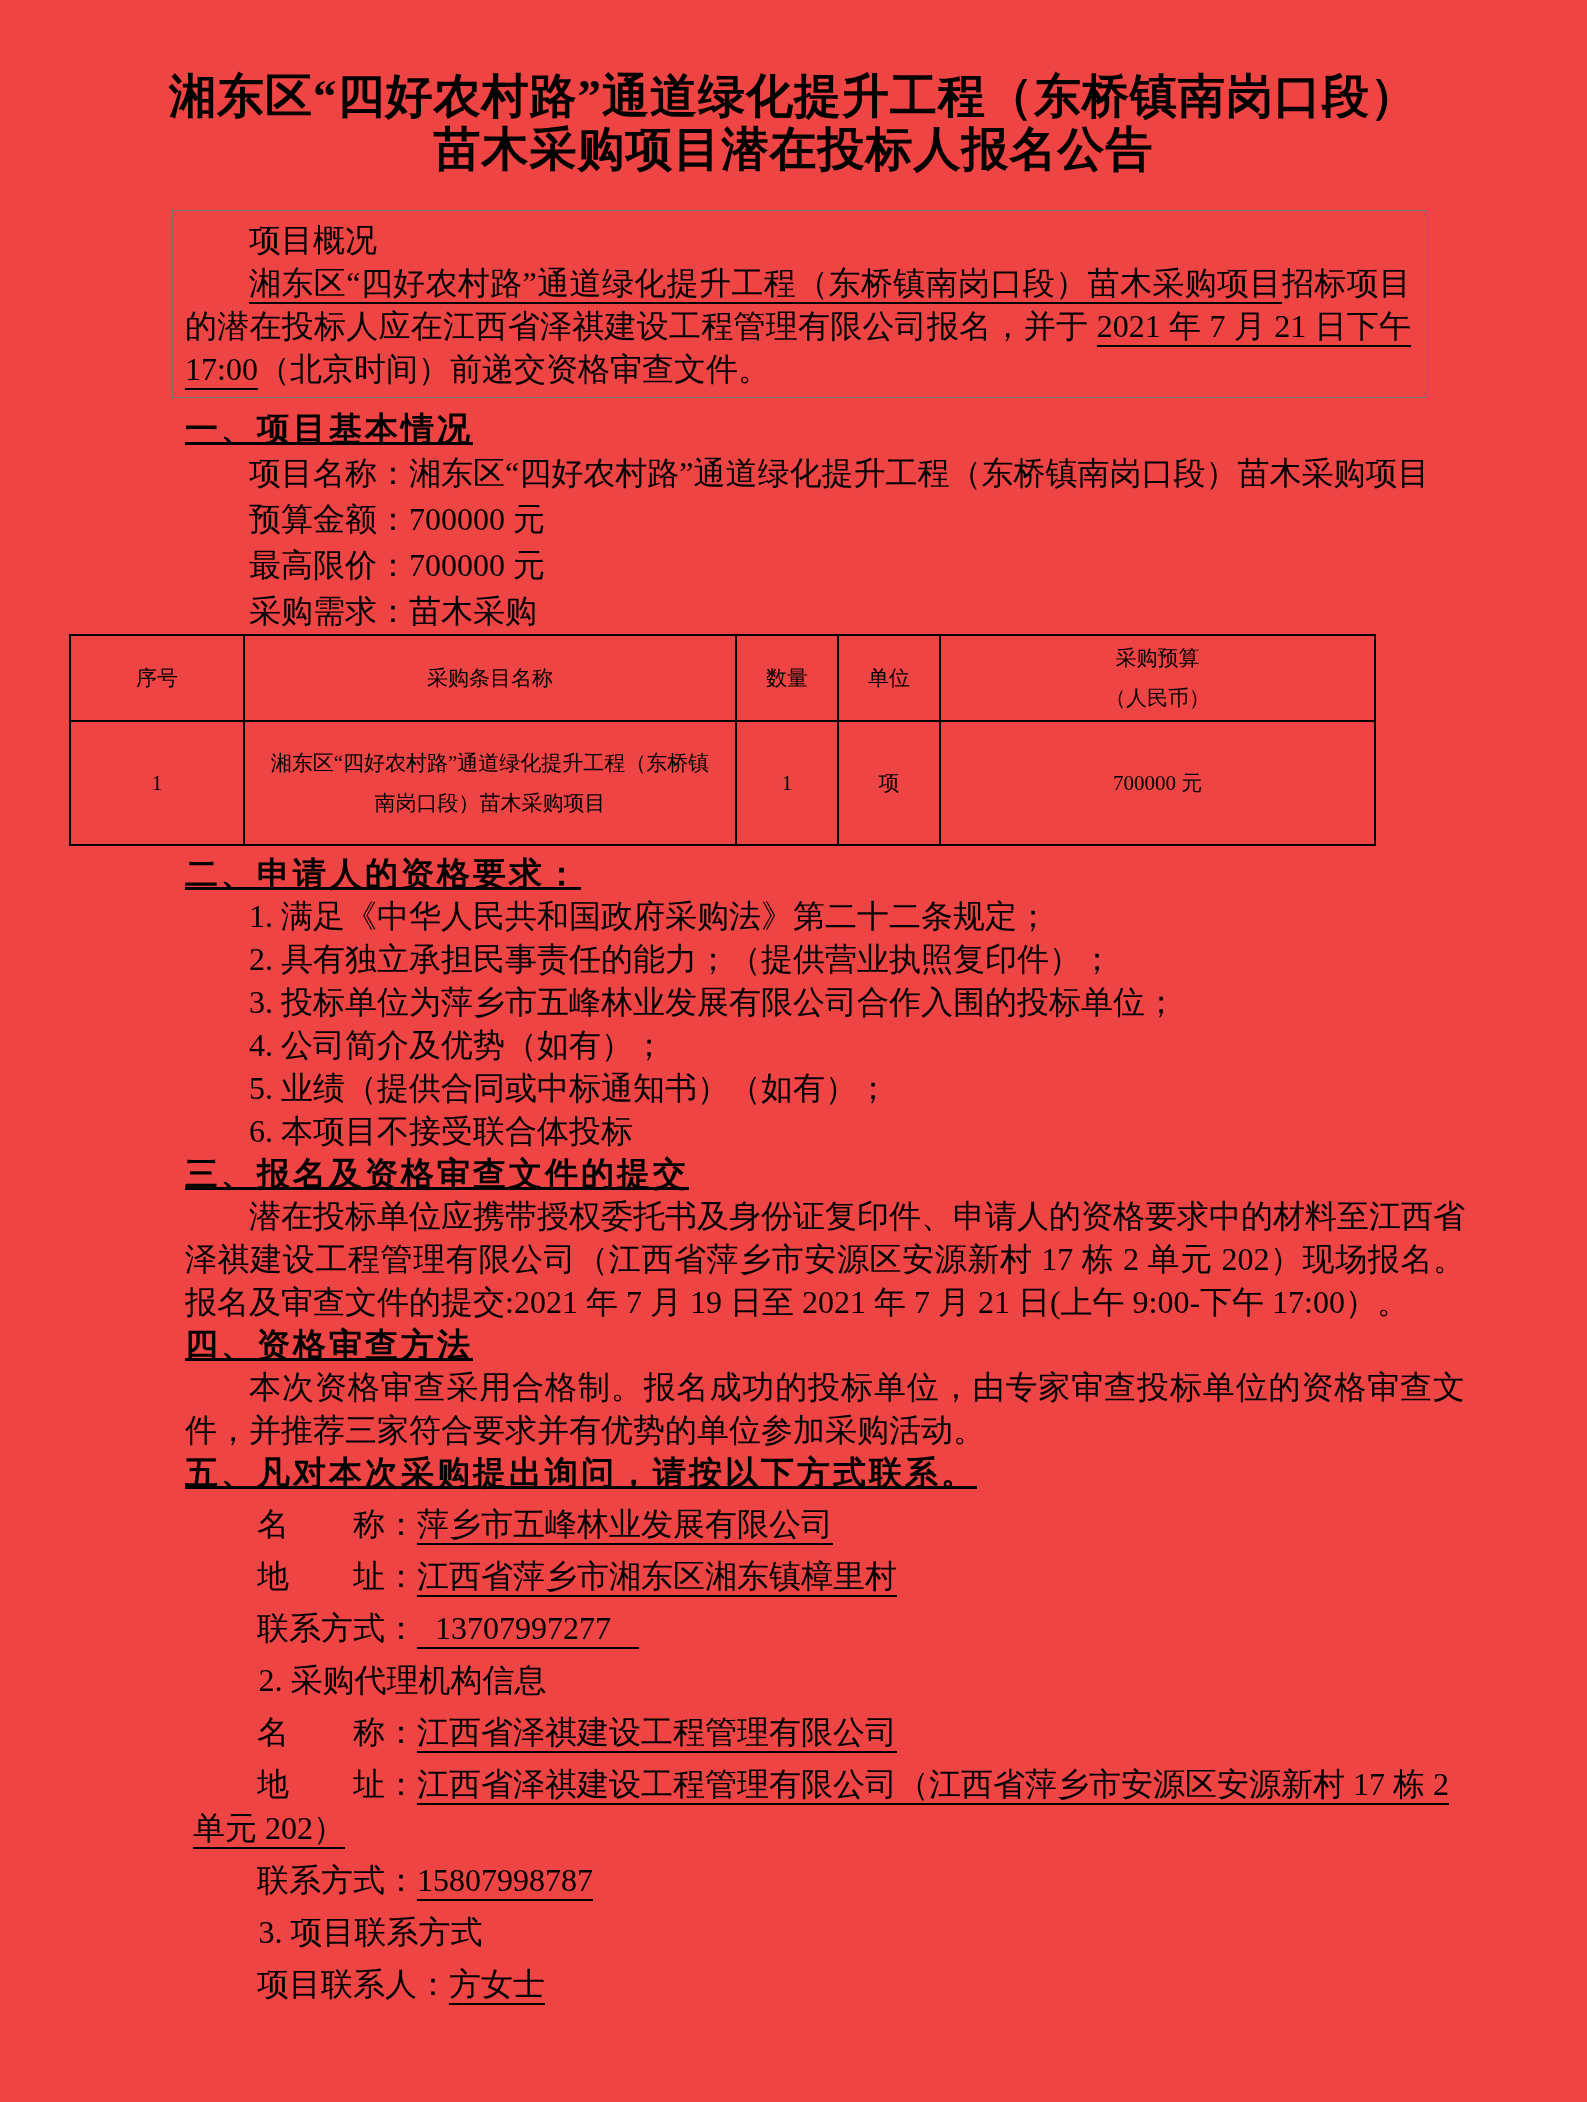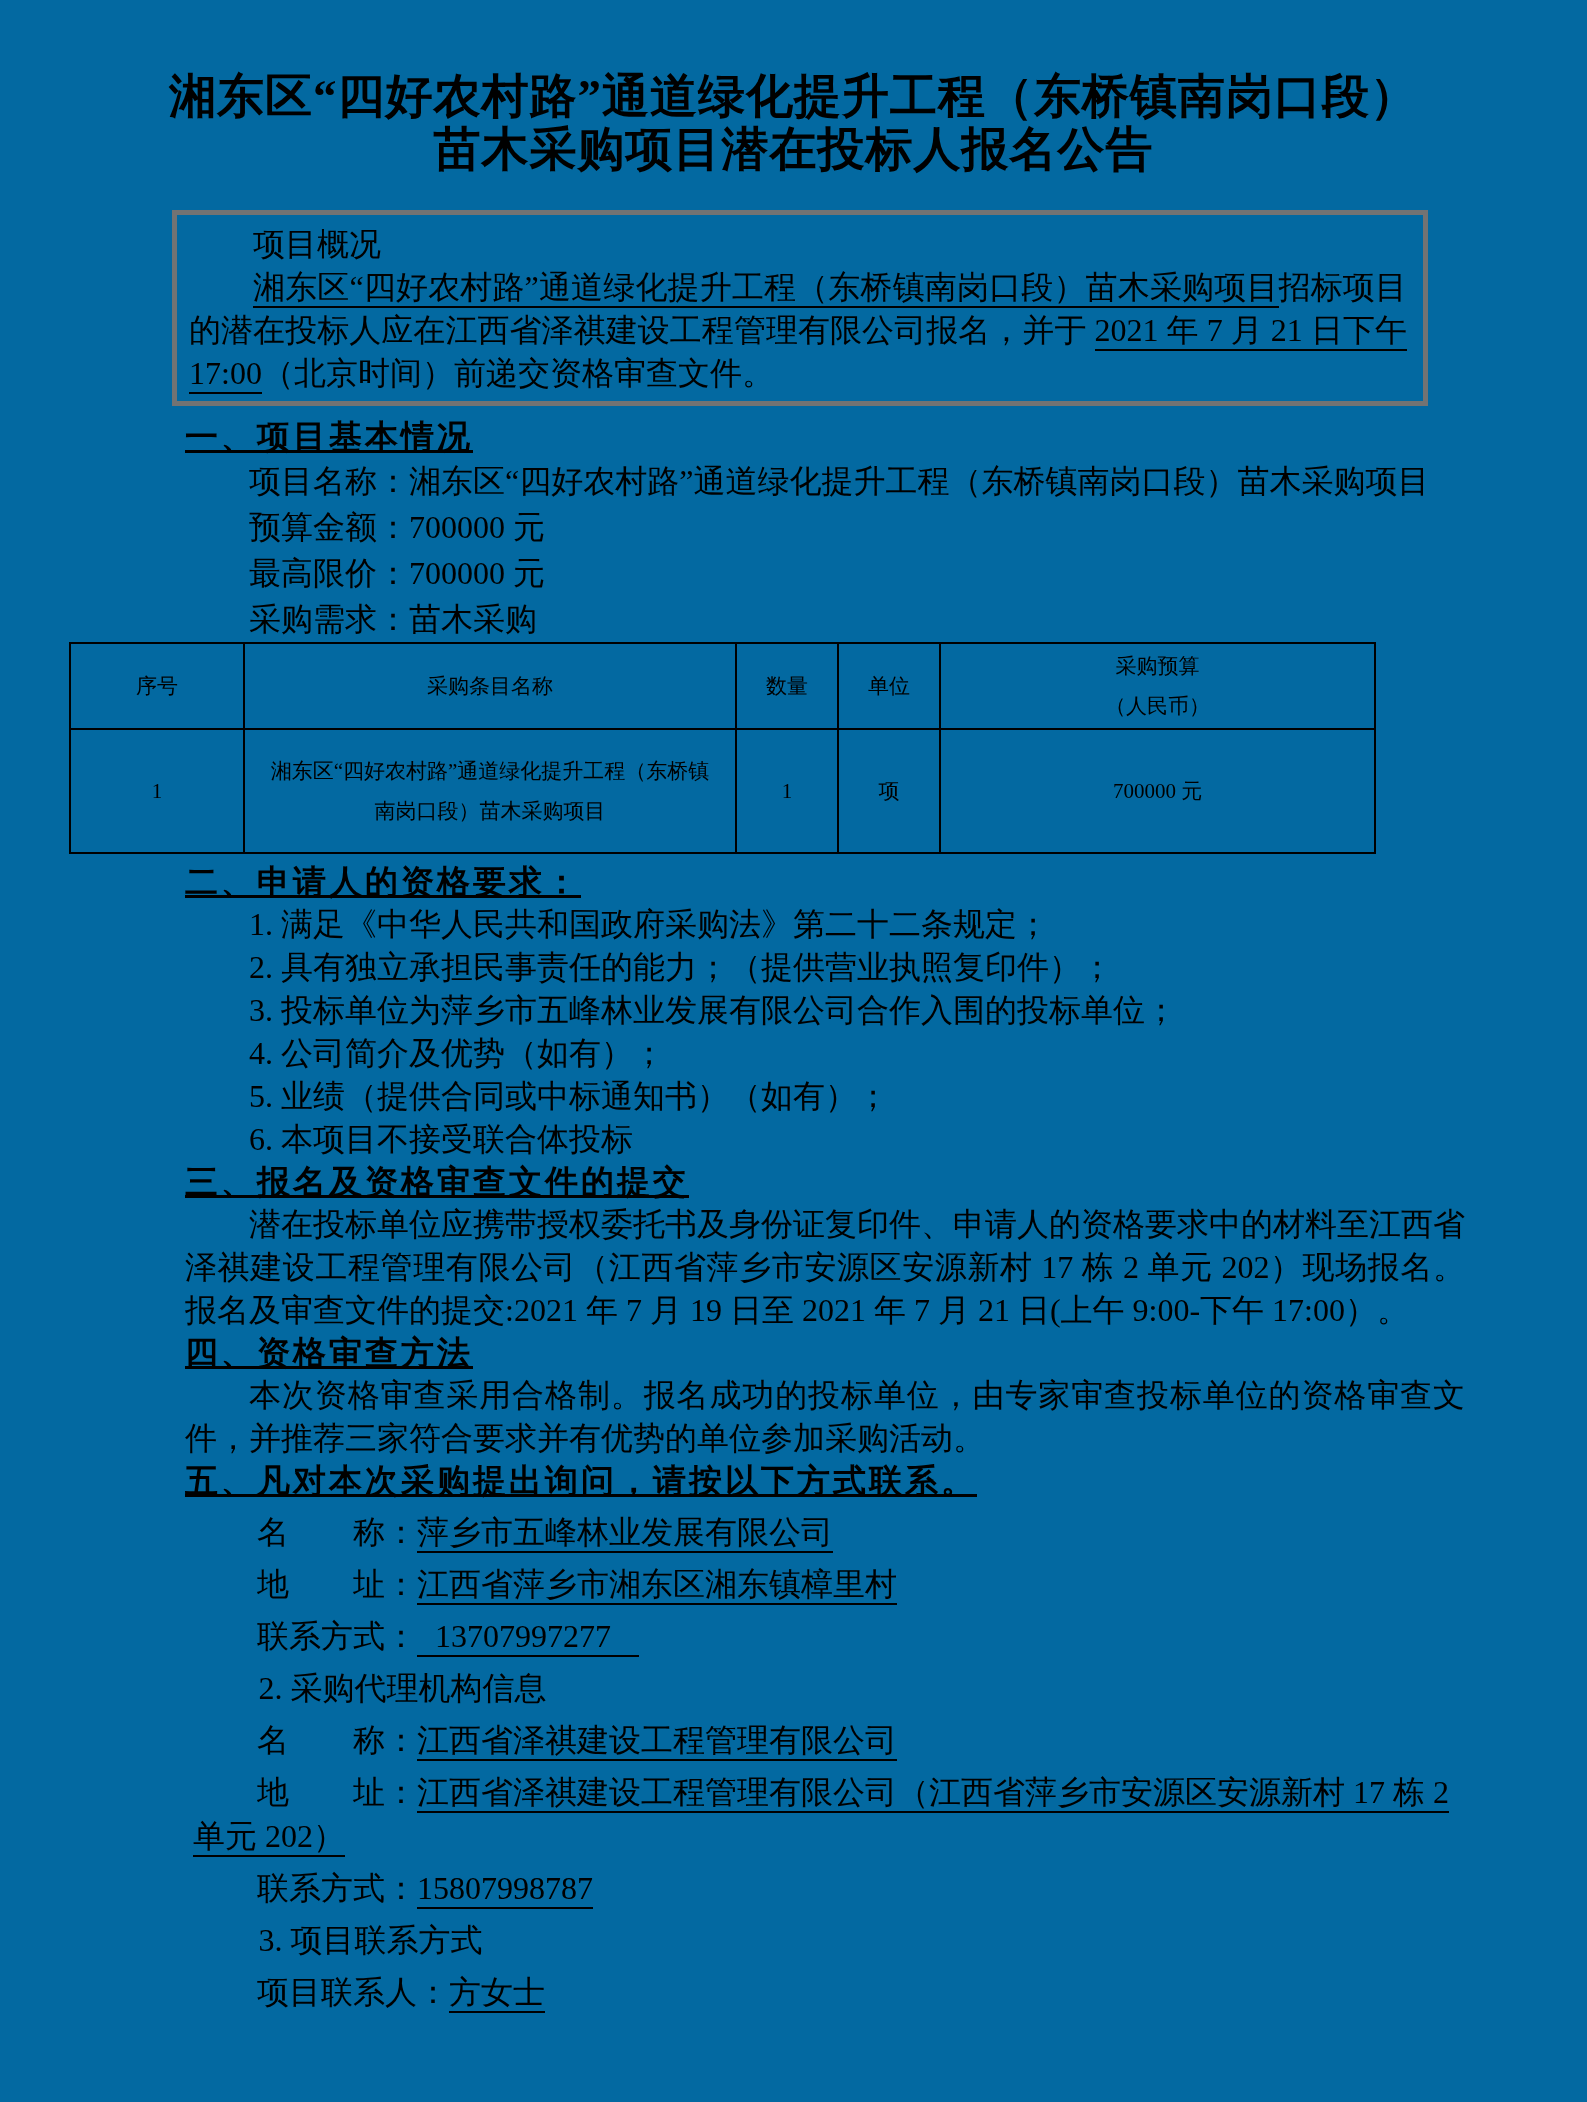--- a/index.html
+++ b/index.html
@@ -1,37 +1,37 @@
 <!DOCTYPE html>
 <html><head>
 <meta charset="utf-8">
 <style>
   html,body{margin:0;padding:0;background:#ffffff;}
   .page{
     position:relative;
     width:1587px;
     height:2102px;
-    background:#0369a1;
+    background:#ef4444;
     color:#000000;
     font-family:"Liberation Serif","DejaVu Serif",serif;
     overflow:hidden;
   }
   .doc-title{
     padding-top:70px;
     text-align:center;
     font-weight:bold;
     font-size:47px;
     line-height:53px;
     letter-spacing:1px;
   }
   .overview-box{
     margin:34px 0 0 172px;
     width:1256px;
     box-sizing:border-box;
-    border:5px solid #737373;
+    border:1px solid #737373;
     padding:8px 16px 6px 12px;
     font-size:32px;
     line-height:43px;
   }
   .overview-box p{margin:0;text-indent:2em;}
   .ov-para{text-align:justify;}
   .sec-heading{
     margin:0 0 0 185px;
     width:1280px;
     font-size:33px;

